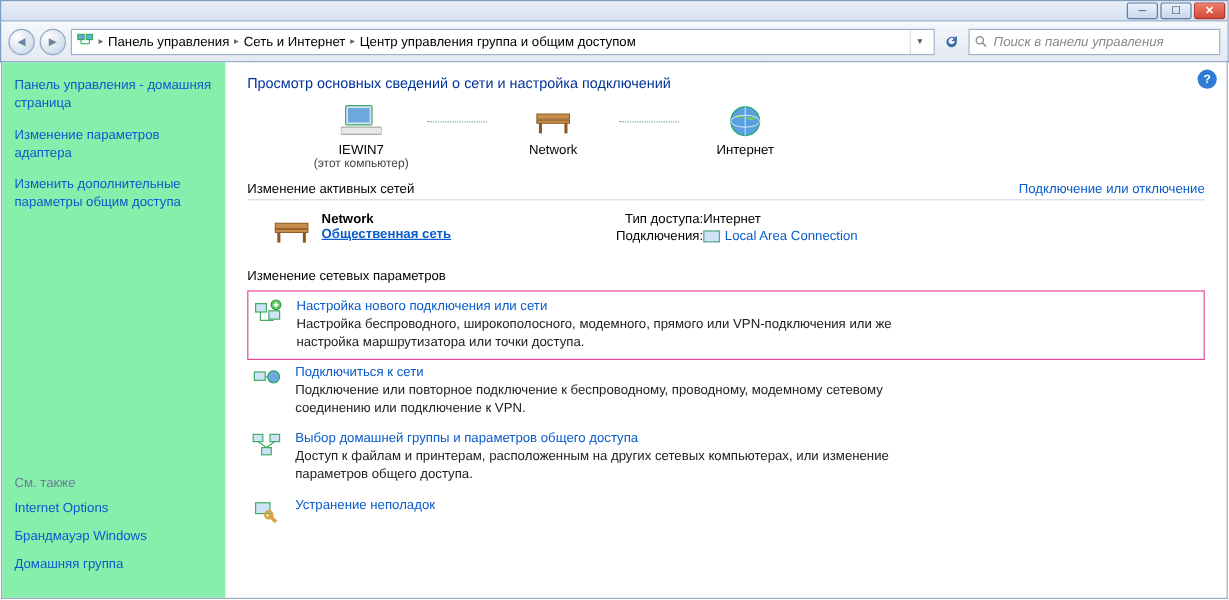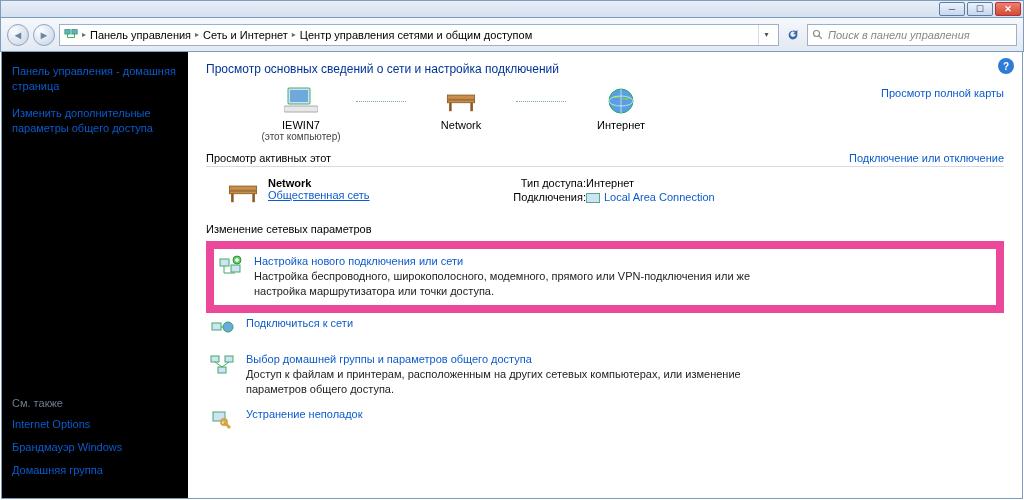--- a/index.html
+++ b/index.html
@@ -18,21 +18,21 @@
 .crumb { color: #000; }
 .crumb-sep { color: #666; font-size: 8px; }
 .crumb-box .spacer { flex: 1; }
 .dd { width: 16px; text-align: center; color: #555; font-size: 8px; border-left: 1px solid #d5dde8; height: 100%; display: flex; align-items: center; justify-content: center; }
 .refresh { width: 20px; height: 20px; display: flex; align-items: center; justify-content: center; color: #3a5a8a; }
 .search-box { width: 210px; height: 22px; background: #fff; border: 1px solid #9cb1c9; display: flex; align-items: center; padding: 0 4px; color: #888; font-style: italic; gap: 4px; }
 .search-box svg { width: 12px; height: 12px; flex-shrink: 0; }
 
 
 .main { position: absolute; top: 52px; left: 1px; right: 1px; bottom: 1px; display: flex; border: 1px solid #7e9cbc; border-top: none; }
-.sidebar { width: 186px; background: #000000; padding: 12px 10px; display: flex; flex-direction: column; }
+.sidebar { width: 186px; background: #86efac; padding: 12px 10px; display: flex; flex-direction: column; }
 .sidebar a { color: #0a5bcc; text-decoration: none; display: block; margin-bottom: 12px; line-height: 1.35; }
 .sidebar .sep { flex: 1; }
 .sidebar .see-also { color: #6b7d91; margin-bottom: 8px; }
 .sidebar .see-also-link { margin-bottom: 8px; }
 
 .content { flex: 1; background: #fff; padding: 10px 18px 10px 18px; position: relative; overflow: hidden; }
 .help-icn { position: absolute; top: 6px; right: 8px; width: 16px; height: 16px; border-radius: 50%; background: #2e7cd6; color: #fff; font-size: 10px; font-weight: bold; display: flex; align-items: center; justify-content: center; }
 
 h1 { font-size: 12px; color: #003399; font-weight: normal; margin-bottom: 7px; }
 
@@ -46,35 +46,35 @@
 .full-map { color: #0a5bcc; text-decoration: none; margin-left: auto; margin-top: 4px; }
 .netmap-wrap { display: flex; }
 
 
 .sec-hdr { display: flex; align-items: center; color: #000; margin: 6px 0 4px 0; border-bottom: 1px solid #d2dae5; padding-bottom: 2px; }
 .sec-hdr .right { margin-left: auto; color: #0a5bcc; text-decoration: none; }
 .active-net { display: flex; padding: 6px 0 10px 20px; }
 .active-net .left { display: flex; gap: 8px; width: 250px; }
 .bench svg { width: 34px; height: 30px; }
 .active-net .name { font-weight: bold; }
-.active-net .type { color: #0a5bcc; }
+.active-net .type { color: #0a5bcc; font-weight: bold; }
 .active-net .right-col { flex: 1; }
 .kv { display: flex; margin-bottom: 2px; text-align: right; }
 .kv .k { width: 110px; }
 .kv .v a { color: #0a5bcc; text-decoration: none; }
 .nic-icn { display: inline-block; width: 14px; height: 10px; background: #cfe3f7; border: 1px solid #5a8; margin-right: 4px; vertical-align: middle; }
 
 
 .tasks-hdr { color: #000; margin: 4px 0 6px 0; }
 .task { display: flex; gap: 10px; padding: 4px 2px 8px 2px; }
 .task .ticon { width: 28px; display: flex; justify-content: center; }
 .task .ticon svg { width: 24px; height: 24px; }
 .task .txt .ttl { color: #0a5bcc; margin-bottom: 2px; }
 .task .txt .desc { color: #222; line-height: 1.35; max-width: 540px; }
-.highlighted { border: 8px solid #ec4899; padding-top: 6px; padding-bottom: 6px; }
+.highlighted { border: 1px solid #ec4899; padding-top: 6px; padding-bottom: 6px; }
 
 
 </style>
 </head>
 <body>
 
 <div class="title-bar">
   <div class="win-btn">
       <span>─</span>
     </div>
@@ -101,21 +101,21 @@
           <line x1="4" y1="8" x2="4" y2="12" stroke="#2a5"></line>
           <line x1="12" y1="8" x2="12" y2="12" stroke="#2a5"></line>
           <line x1="4" y1="12" x2="12" y2="12" stroke="#2a5"></line>
         </svg>
     </span>
     <span class="crumb-sep">▸</span>
     <span class="crumb">Панель управления</span>
     <span class="crumb-sep">▸</span>
     <span class="crumb">Сеть и Интернет</span>
     <span class="crumb-sep">▸</span>
-    <span class="crumb">Центр управления сетями и общим доступом</span>
+    <span class="crumb">Центр управления группа и общим доступом</span>
     <span class="spacer"></span>
     <span class="dd">▾</span>
   </div>
   <div class="refresh">
     <svg viewBox="0 0 16 16" width="14" height="14">
         <path d="M8 3a5 5 0 1 0 4.9 4H11a3 3 0 1 1-.9-2.1L8 7h5V2l-1.6 1.6A5 5 0 0 0 8 3z" fill="#3a6aa8"></path>
       </svg>
   </div>
   <div class="search-box">
     <svg viewBox="0 0 16 16">
@@ -123,21 +123,22 @@
         <line x1="9" y1="9" x2="13" y2="13" stroke="#888" stroke-width="1.5"></line>
       </svg>
     <span>Поиск в панели управления</span>
   </div>
 </div>
 
 <div class="main">
 
   <div class="sidebar">
     <a href="#">Панель управления - домашняя страница</a>
-    <a href="#">Изменить дополнительные параметры общего доступа</a>
+    <a href="#">Изменение параметров адаптера</a>
+    <a href="#">Изменить дополнительные параметры общим доступа</a>
     <div class="sep"></div>
     <div class="see-also">См. также</div>
     <a href="#" class="see-also-link">Internet Options</a>
     <a href="#" class="see-also-link">Брандмауэр Windows</a>
     <a href="#" class="see-also-link">Домашняя группа</a>
   </div>
 
   <div class="content">
     <div class="help-icn">
         <span>?</span>
@@ -176,25 +177,24 @@
             <svg width="30" height="30" viewBox="0 0 30 30">
                 <circle cx="15" cy="15" r="12" fill="#5aa0e0" stroke="#2a6"></circle>
                 <path d="M5 12 Q10 8 15 12 Q20 16 25 12" fill="#7c5" stroke="none"></path>
                 <ellipse cx="15" cy="15" rx="12" ry="5" fill="none" stroke="#fff" stroke-width="0.6"></ellipse>
                 <line x1="15" y1="3" x2="15" y2="27" stroke="#fff" stroke-width="0.6"></line>
               </svg>
           </div>
           <div class="lbl">Интернет</div>
         </div>
       </div>
-      <a href="#" class="full-map">Просмотр полной карты</a>
     </div>
 
     <div class="sec-hdr">
-      <span>Просмотр активных этот</span>
+      <span>Изменение активных сетей</span>
       <a href="#" class="right">Подключение или отключение</a>
     </div>
 
     <div class="active-net">
       <div class="left">
         <div class="bench">
           <svg viewBox="0 0 40 30">
               <rect x="4" y="8" width="32" height="5" fill="#c98f4a" stroke="#8a5a20"></rect>
               <rect x="4" y="14" width="32" height="3" fill="#c98f4a" stroke="#8a5a20"></rect>
               <rect x="6" y="17" width="3" height="10" fill="#8a5a20"></rect>
@@ -241,20 +241,21 @@
     <div class="task">
       <div class="ticon">
         <svg viewBox="0 0 24 24">
             <rect x="2" y="6" width="9" height="7" fill="#cfe3f7" stroke="#4a6"></rect>
             <circle cx="18" cy="10" r="5" fill="#6fa8dc" stroke="#2a6"></circle>
             <line x1="11" y1="10" x2="13" y2="10" stroke="#4a6"></line>
           </svg>
       </div>
       <div class="txt">
         <div class="ttl">Подключиться к сети</div>
+        <div class="desc">Подключение или повторное подключение к беспроводному, проводному, модемному сетевому соединению или подключение к VPN.</div>
       </div>
     </div>
 
     <div class="task">
       <div class="ticon">
         <svg viewBox="0 0 24 24">
             <rect x="1" y="3" width="8" height="6" fill="#cfe3f7" stroke="#4a6"></rect>
             <rect x="15" y="3" width="8" height="6" fill="#cfe3f7" stroke="#4a6"></rect>
             <rect x="8" y="14" width="8" height="6" fill="#cfe3f7" stroke="#4a6"></rect>
             <line x1="5" y1="9" x2="12" y2="14" stroke="#4a6"></line>

